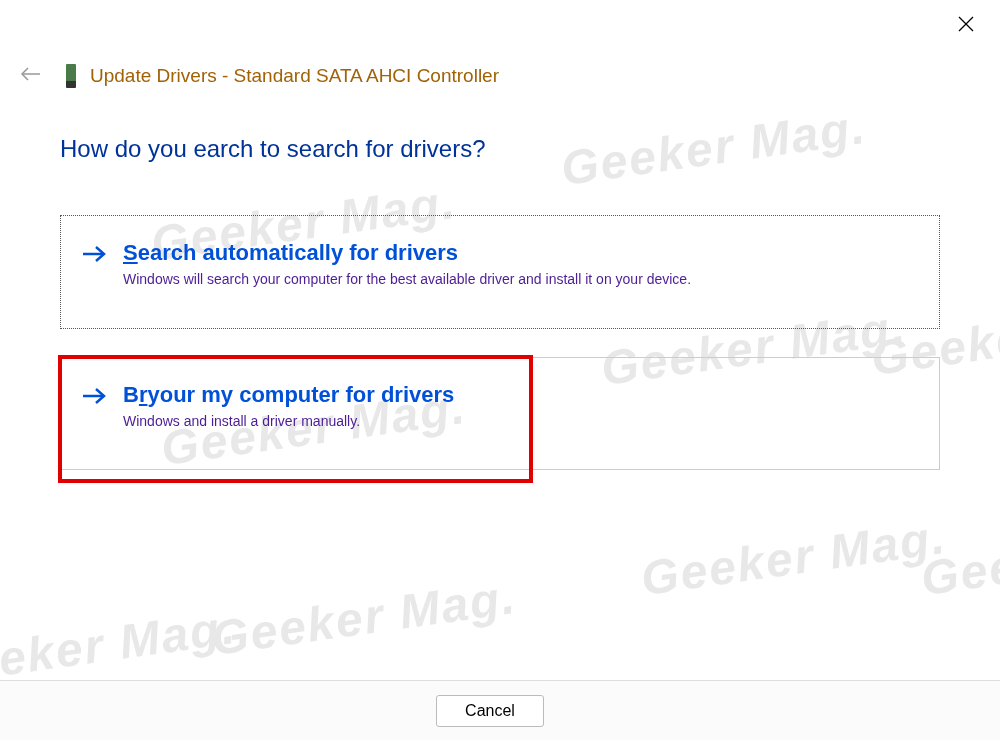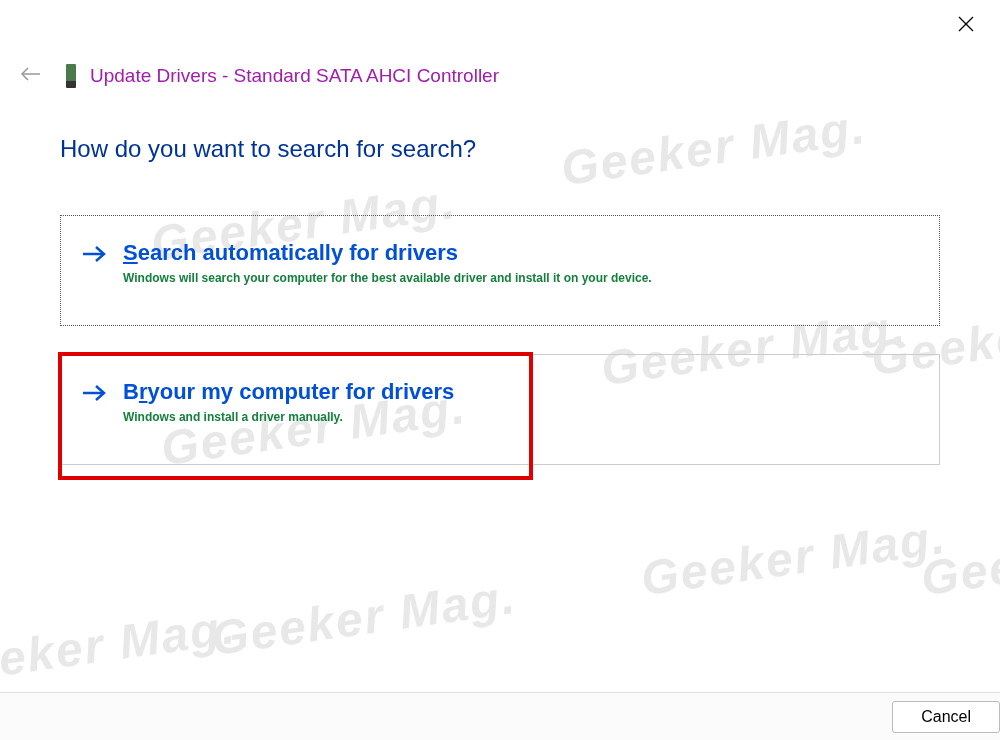--- a/index.html
+++ b/index.html
@@ -66,21 +66,21 @@
     
     .device-icon {
       width: 10px;
       height: 24px;
       background: linear-gradient(to bottom, #4a7a4a 0%, #4a7a4a 70%, #333 70%, #333 100%);
       border-radius: 1px;
     }
     
     .dialog-title {
       font-size: 19px;
-      color: #a21caf;
+      color: #a16207;
       font-weight: 400;
     }
     
     .content-area {
       position: absolute;
       top: 135px;
       left: 60px;
       right: 60px;
       z-index: 5;
     }
@@ -142,37 +142,38 @@
       color: #0050d8;
       font-weight: 700;
       margin-bottom: 4px;
     }
     
     .option-title .underline-char {
       text-decoration: underline;
     }
     
     .option-desc {
-      font-size: 12px;
-      color: #15803d;
-      font-weight: 700;
+      font-size: 14px;
+      color: #4c1d95;
+      font-weight: 400;
       line-height: 1.4;
     }
     
     .footer {
       position: absolute;
       bottom: 0;
       left: 0;
       right: 0;
-      height: 48px;
+      height: 60px;
       border-top: 1px solid #ddd;
       background: #fbfbfb;
       display: flex;
       align-items: center;
-      justify-content: flex-end;
+      justify-content: center;
+      padding-right: 20px;
       z-index: 5;
     }
     
     .cancel-btn {
       padding: 6px 28px;
       font-size: 16px;
       background: #fff;
       border: 1px solid #bbb;
       border-radius: 3px;
       cursor: pointer;
@@ -206,21 +207,21 @@
       <polyline points="8,2 2,8 8,14" fill="none" stroke="#999" stroke-width="1.5"></polyline>
     </svg>
   </div>
   <div class="title-section">
     <div class="device-icon"></div>
     <div class="dialog-title">Update Drivers - Standard SATA AHCI Controller</div>
   </div>
 </div>
 
 <div class="content-area">
-  <div class="question">How do you want to search for search?</div>
+  <div class="question">How do you earch to search for drivers?</div>
 
   <div class="option-box selected">
     <div class="option-content">
       <div class="arrow-icon">
         <svg width="26" height="20" viewBox="0 0 26 20">
           <line x1="2" y1="10" x2="22" y2="10" stroke="#0050d8" stroke-width="2.5"></line>
           <polyline points="15,3 23,10 15,17" fill="none" stroke="#0050d8" stroke-width="2.5"></polyline>
         </svg>
       </div>
       <div class="option-text">

